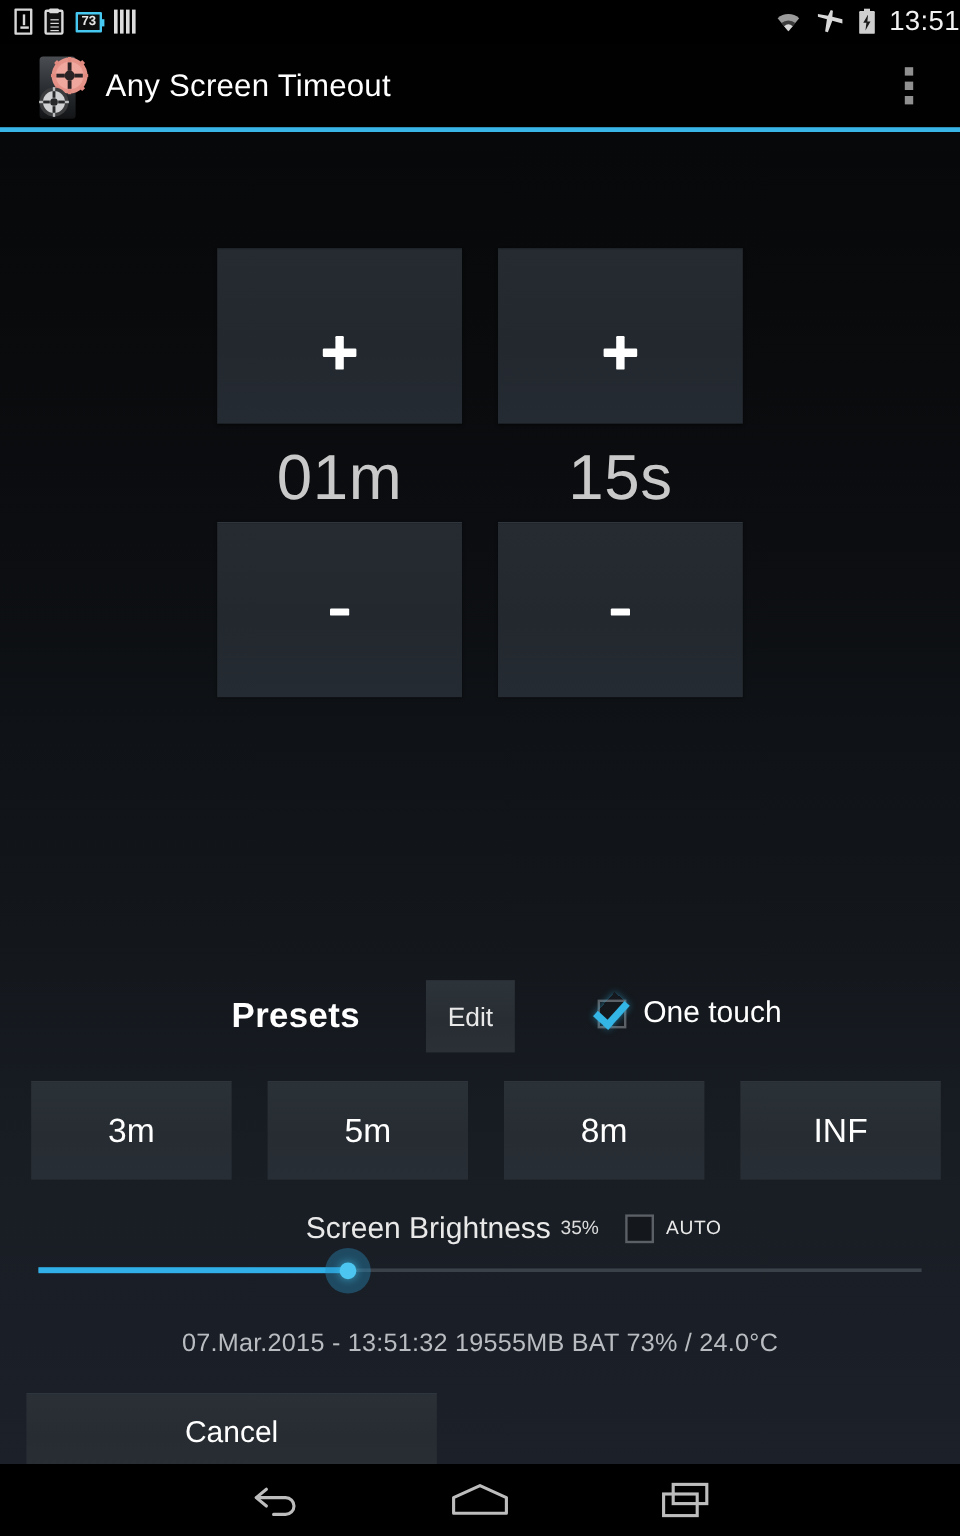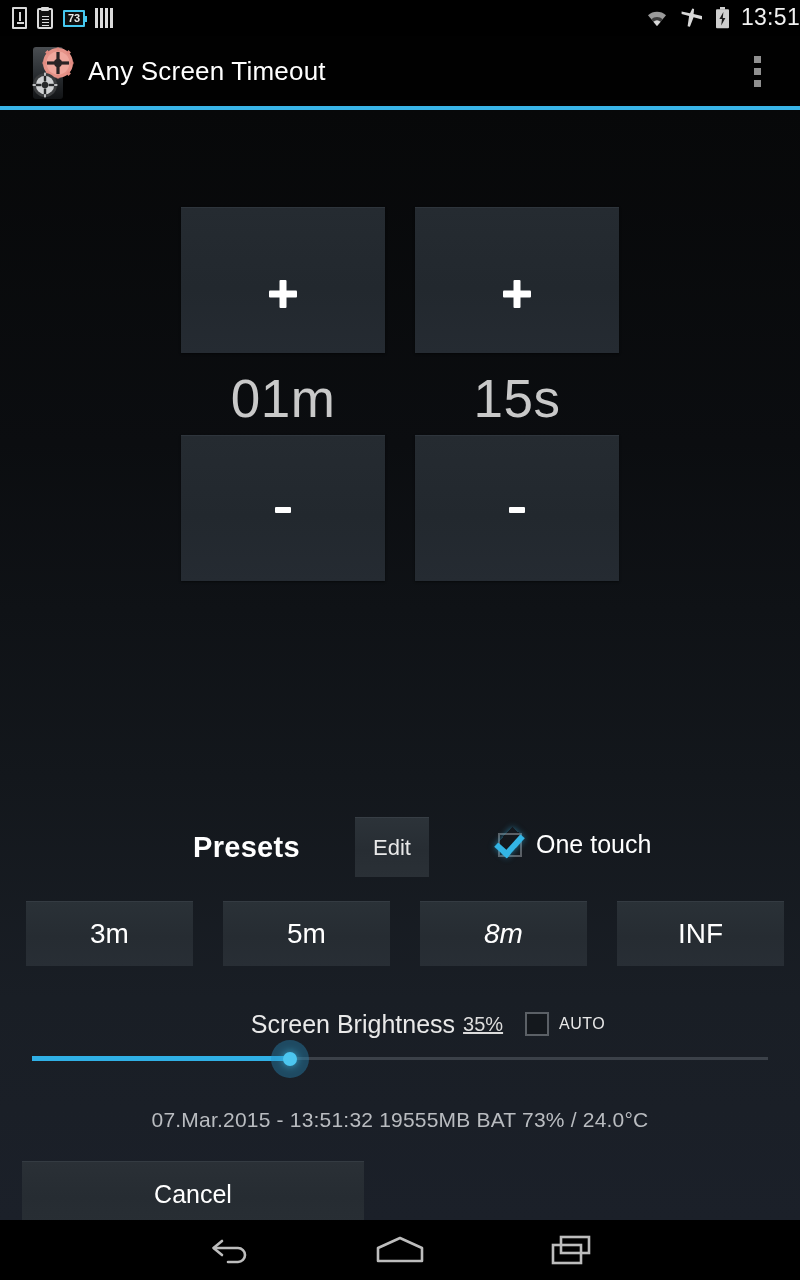--- a/index.html
+++ b/index.html
@@ -289,21 +289,21 @@
     transform: rotate(42deg);
     box-shadow: 0 0 6px rgba(51,181,229,0.55);
   }
   .cbox-label {
     color: #ffffff;
     font-size: 25px;
   }
   .preset-btn {
     position: absolute;
     top: 791px;
-    height: 65px;
+    height: 82px;
     background: linear-gradient(to bottom, #2a3137 0%, #262c32 55%, #282e35 100%);
     border-top: 1px solid #343b42;
     display: flex;
     align-items: center;
     justify-content: center;
     color: #ffffff;
     font-size: 28px;
     box-sizing: border-box;
   }
 
@@ -312,21 +312,21 @@
     position: absolute;
     left: 0; top: 896px;
     width: 800px; height: 36px;
     display: flex;
     align-items: center;
     justify-content: center;
     gap: 10px;
     margin-left: 28px;
   }
   #bright-title { color: #e9e9e9; font-size: 25px; }
-  #bright-pct { color: #dcdcdc; font-size: 20px; margin-left: -2px; text-decoration: underline; }
+  #bright-pct { color: #dcdcdc; font-size: 16px; margin-left: -2px; }
   #auto-label { color: #e9e9e9; font-size: 16px; letter-spacing: 0.5px; }
   #slider {
     position: absolute;
     left: 32px; top: 942px;
     width: 736px; height: 14px;
   }
   #slider-track {
     position: absolute;
     left: 0; top: 5px;
     width: 736px; height: 3px;
@@ -515,21 +515,21 @@
       <div id="presets-label">Presets</div>
     </div>
     <div id="edit-btn">Edit</div>
     <div id="onetouch-wrap">
       <span class="cbox checked"></span>
       <span class="cbox-label">One touch</span>
     </div>
 
     <div class="preset-btn" style="left:26px; width:167px;">3m</div>
     <div class="preset-btn" style="left:223px; width:167px;">5m</div>
-    <div class="preset-btn" style="left:420px; width:167px;font-style:italic;">8m</div>
+    <div class="preset-btn" style="left:420px; width:167px;">8m</div>
     <div class="preset-btn" style="left:617px; width:167px;">INF</div>
 
     <div id="bright-row">
       <span id="bright-title">Screen Brightness</span>
       <span id="bright-pct">35%</span>
       <span class="cbox" style="margin-left:12px;"></span>
       <span id="auto-label">AUTO</span>
     </div>
     <div id="slider">
       <div id="slider-track"></div>

